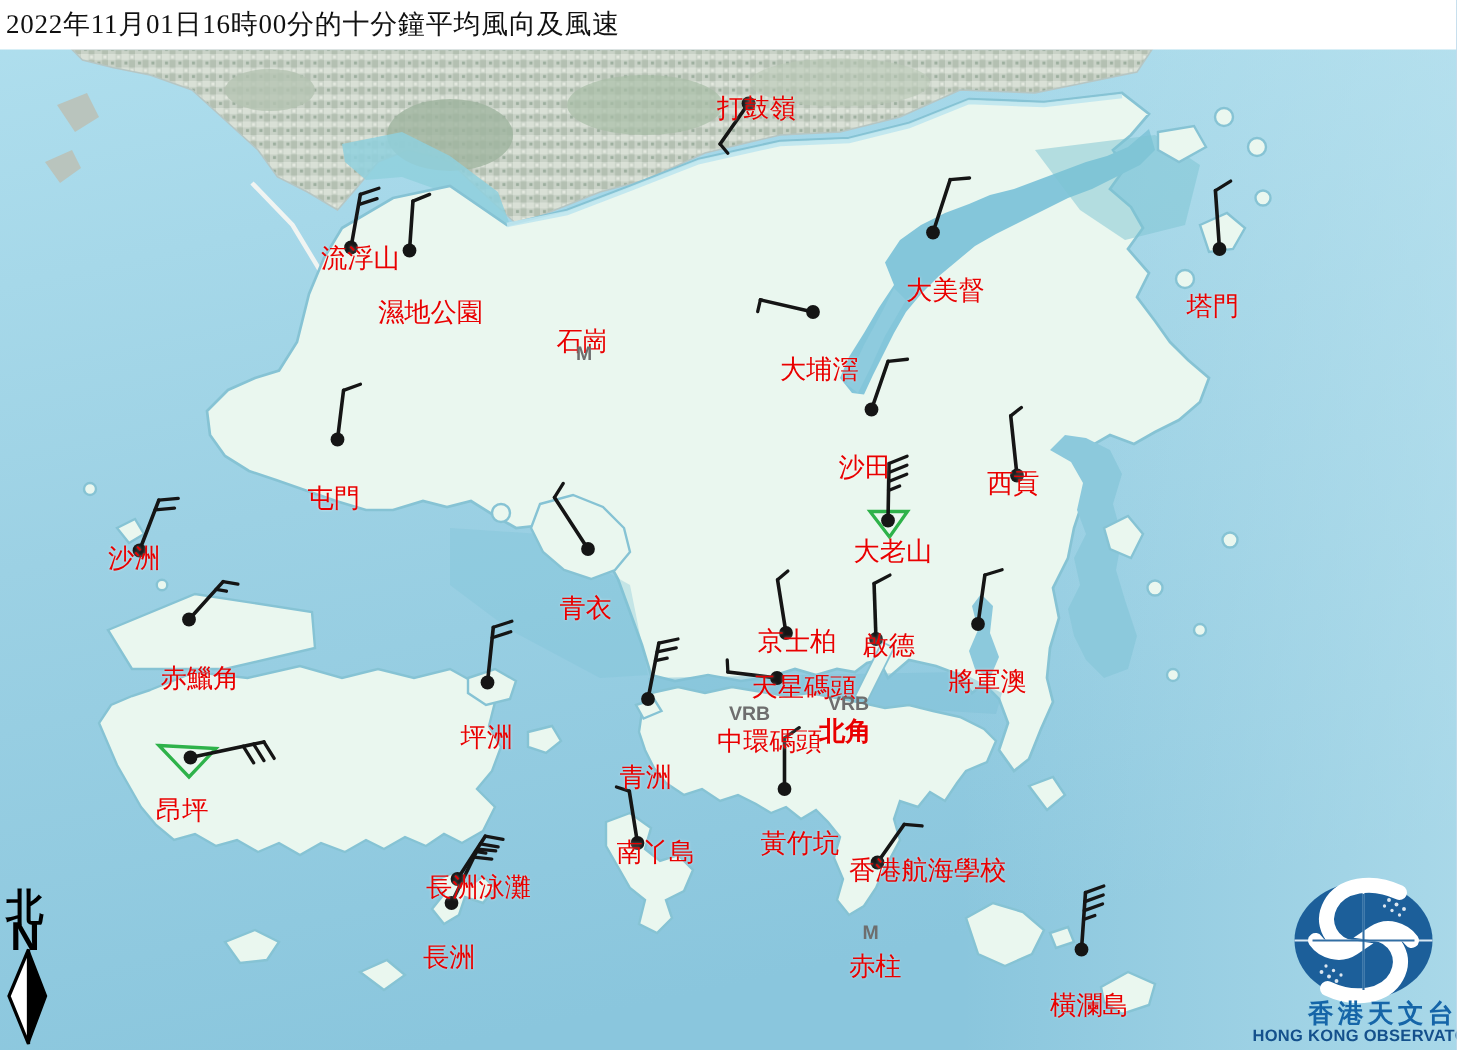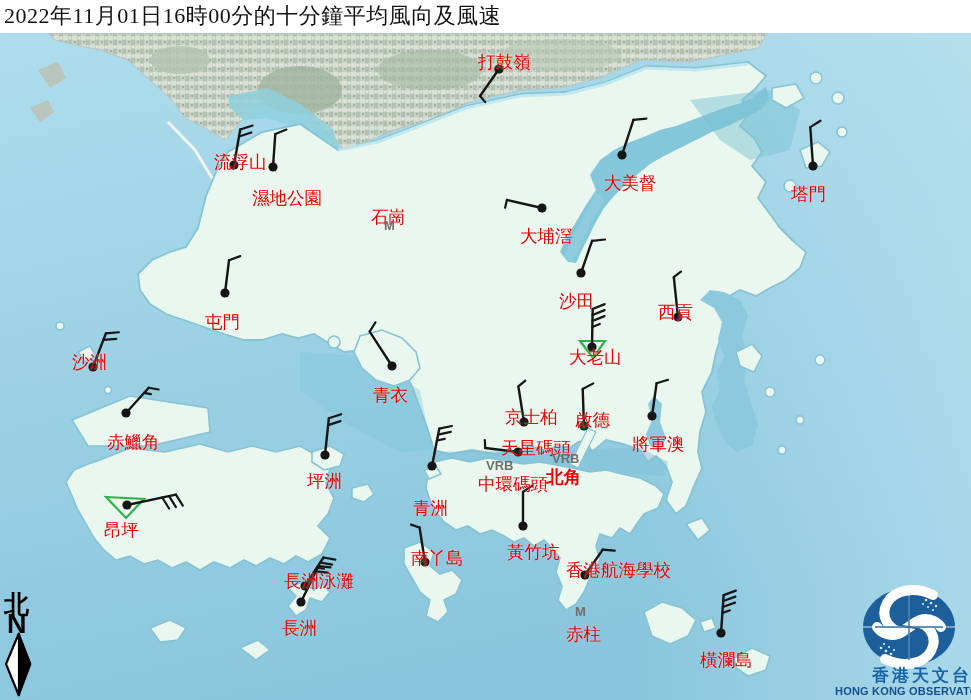--- a/index.html
+++ b/index.html
@@ -1,22 +1,22 @@
 <!DOCTYPE html>
 <html><head>
 <meta charset="utf-8">
 <style>
   html,body{margin:0;padding:0;background:#dde;}
   #stage{position:relative;width:971px;height:700px;overflow:hidden;
          font-family:"Liberation Serif","DejaVu Serif",serif;background:#a4d6e8;}
   #map{position:absolute;left:0;top:0;}
   #titlebar{position:absolute;left:0;top:0;width:971px;height:33px;background:#ffffff;z-index:5;}
-  #titlebar span{display:block;padding-left:4px;font-size:22px;line-height:32px;color:#111;
+  #titlebar span{display:block;padding-left:4px;font-size:18px;line-height:32px;color:#111;
                  letter-spacing:0.5px;white-space:nowrap;}
-  #labels{position:absolute;left:0;top:6px;width:971px;height:546px;z-index:4;pointer-events:none;}
+  #labels{position:absolute;left:0;top:16px;width:971px;height:546px;z-index:4;pointer-events:none;}
   .slabel{position:absolute;color:#e90000;font-size:17.5px;font-weight:500;white-space:nowrap;
           font-family:"Liberation Serif","DejaVu Serif",serif;text-shadow:0 0 2px rgba(255,255,255,.5);}
   .gmark{position:absolute;color:#6e6e6e;font:700 13px "Liberation Sans","DejaVu Sans",sans-serif;white-space:nowrap;}
   .compass-zh{position:absolute;left:4px;top:588px;font-size:25px;font-weight:700;color:#000;z-index:4;}
   .compass-n{position:absolute;left:7px;top:609px;font:800 27px "Liberation Sans","DejaVu Sans",sans-serif;color:#000;z-index:4;}
   .logo-zh{position:absolute;left:872px;top:664px;width:100px;color:#1565a8;
            font-size:17px;font-weight:700;letter-spacing:3px;z-index:4;white-space:nowrap;}
   .logo-en{position:absolute;left:835px;top:685px;color:#14508c;z-index:4;white-space:nowrap;
            font:700 11px "Liberation Sans","DejaVu Sans",sans-serif;letter-spacing:0.2px;}
 </style>

